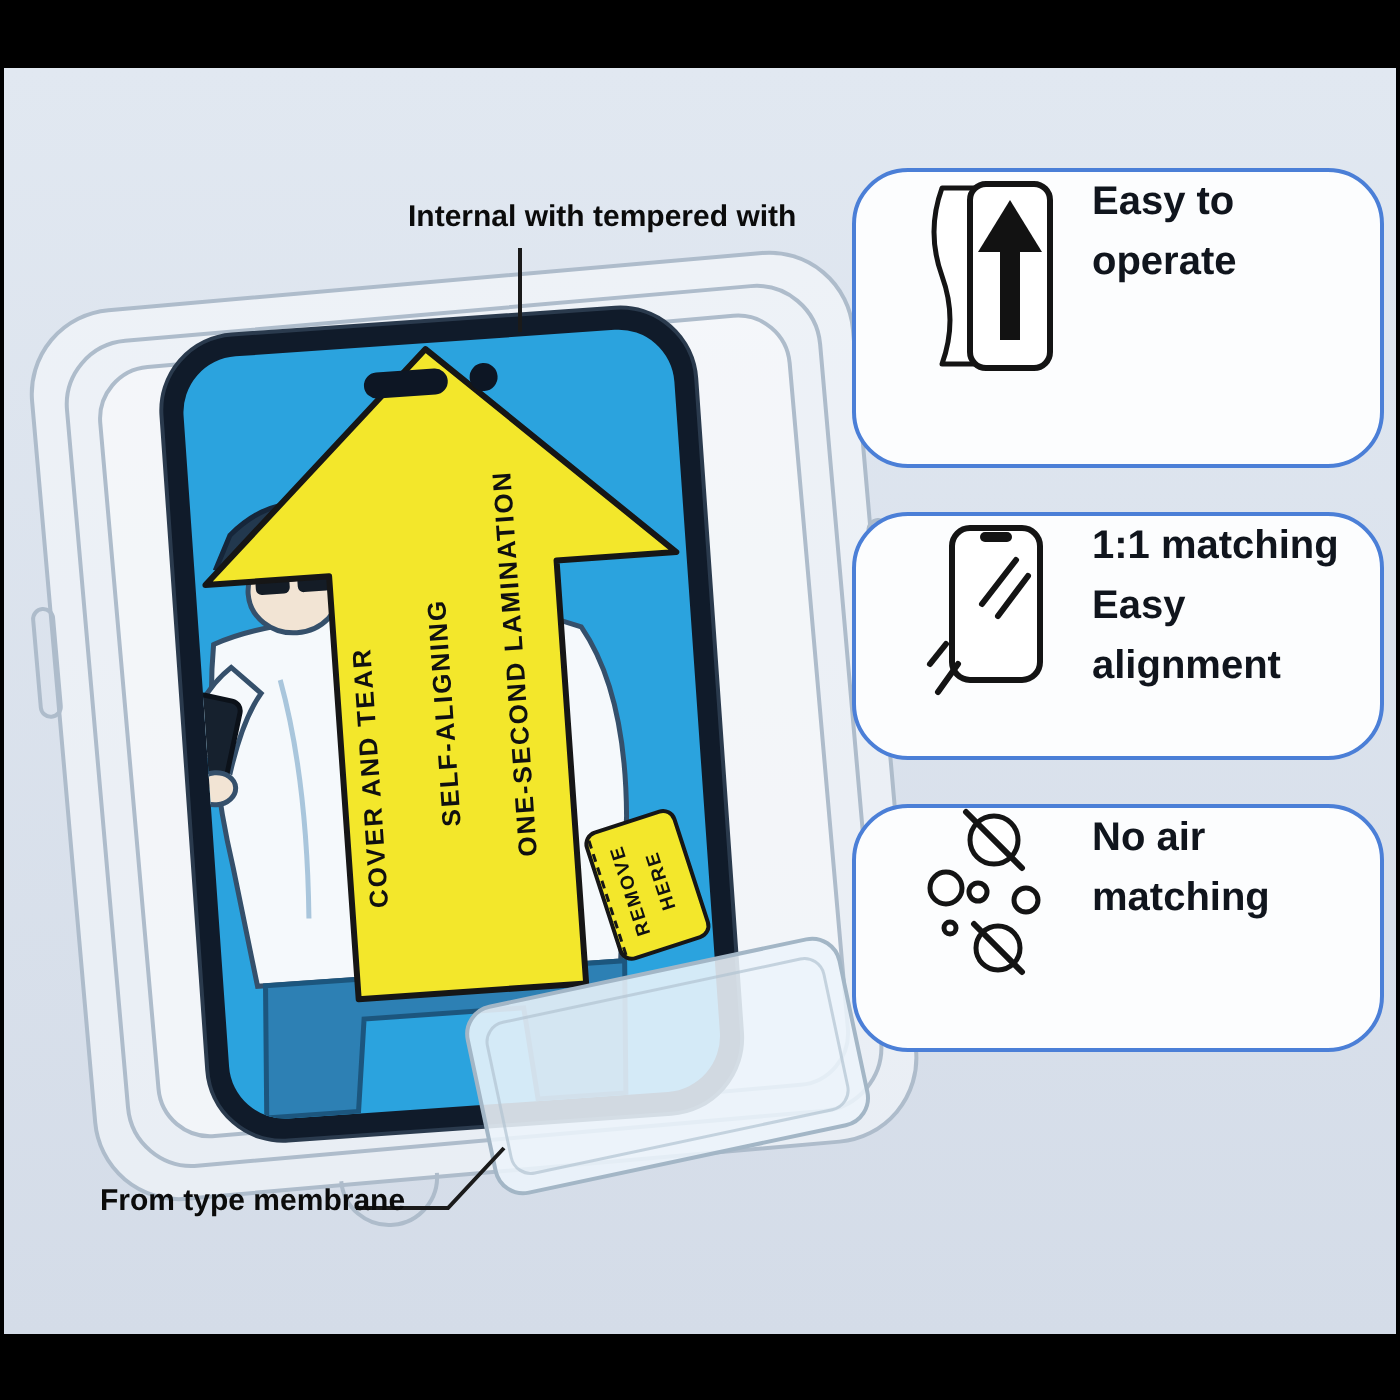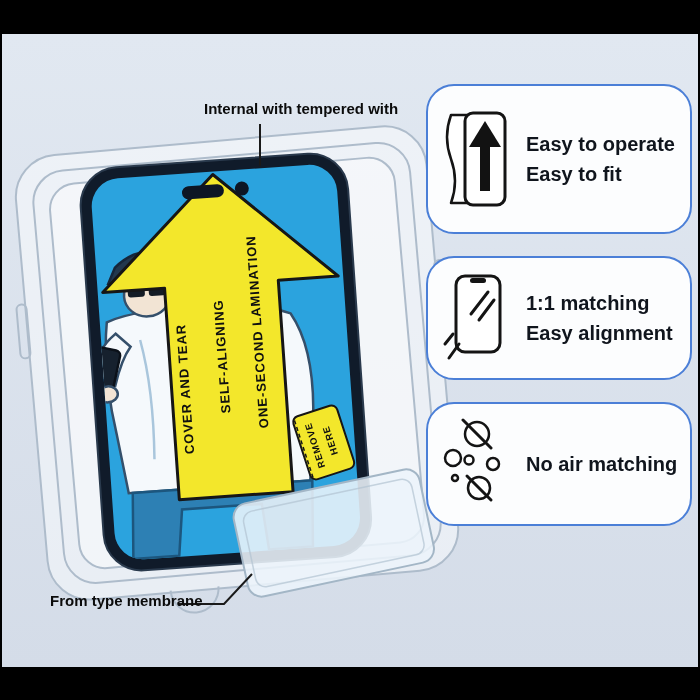--- a/index.html
+++ b/index.html
@@ -10,21 +10,21 @@
   .bar.bottom{bottom:0;height:33px;}
   .photo{position:absolute;top:34px;left:2px;width:696px;height:633px;
          background:linear-gradient(#e1e8f1,#d4dce8);overflow:hidden;}
   .illustration{position:absolute;left:0;top:0;}
   .callout{position:absolute;font-weight:700;font-size:15px;color:#0b0b0b;white-space:nowrap;z-index:3;}
   .callout-top{left:202px;top:66px;}
   .callout-bottom{left:48px;top:558px;text-align:right;}
   .features{position:absolute;left:424px;top:50px;width:266px;display:flex;
             flex-direction:column;gap:22px;z-index:4;}
   .card{background:#fcfdfe;border:2px solid #4b7fd7;border-radius:28px;display:flex;
-        align-items:center;padding:0 6px 0 4px;gap:6px;box-sizing:border-box;}
+        align-items:flex-start;padding:0 6px 0 24px;gap:6px;box-sizing:border-box;}
   .card.c1{height:150px;}
   .card.c2,.card.c3{height:124px;}
   .icon-wrap{width:88px;display:flex;justify-content:center;align-items:center;flex-shrink:0;}
   .card-text{font-weight:700;font-size:20px;color:#10151d;line-height:1.5;}
   .ink{stroke:#141414;fill:none;stroke-width:3;stroke-linecap:round;stroke-linejoin:round;}
   .arrowtext{font-family:"Liberation Sans",sans-serif;font-weight:700;fill:#101010;letter-spacing:1px;}
 </style>
 </head>
 <body>
 
@@ -111,21 +111,20 @@
             <path d="M30,8 L30,96 L12,96 Q20,74 12,52 Q4,30 12,8 Z" fill="#ffffff" stroke="#141414" stroke-width="2.5" stroke-linejoin="round"></path>
             <rect x="26" y="6" width="40" height="92" rx="8" fill="#ffffff" stroke="#141414" stroke-width="3"></rect>
             <g fill="#121212">
               <polygon points="46,14 62,40 30,40"></polygon>
               <rect x="41" y="38" width="10" height="46"></rect>
             </g>
           </svg>
         </div>
         <div class="card-text">
           <div>Easy to operate</div>
-          <div>Easy to fit</div>
         </div>
       </div>
 
       <div class="card c2">
         <div class="icon-wrap">
           <svg width="72" height="96" viewBox="0 0 72 96">
             <rect x="16" y="6" width="44" height="76" rx="9" fill="#ffffff" stroke="#141414" stroke-width="3"></rect>
             <rect x="30" y="8" width="16" height="5" rx="2.5" fill="#141414"></rect>
             <line class="ink" x1="31" y1="44" x2="48" y2="22"></line>
             <line class="ink" x1="39" y1="50" x2="54" y2="30"></line>

